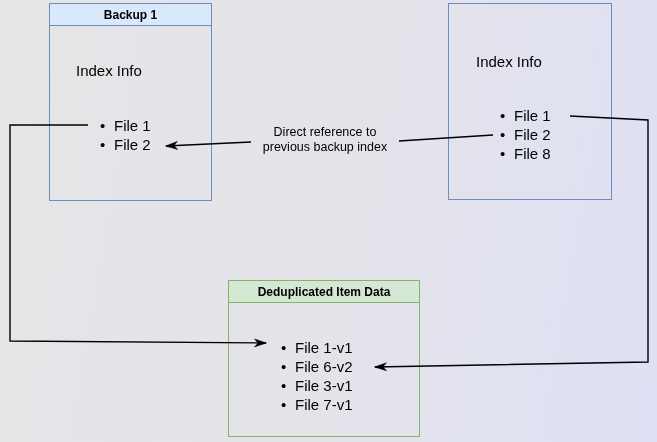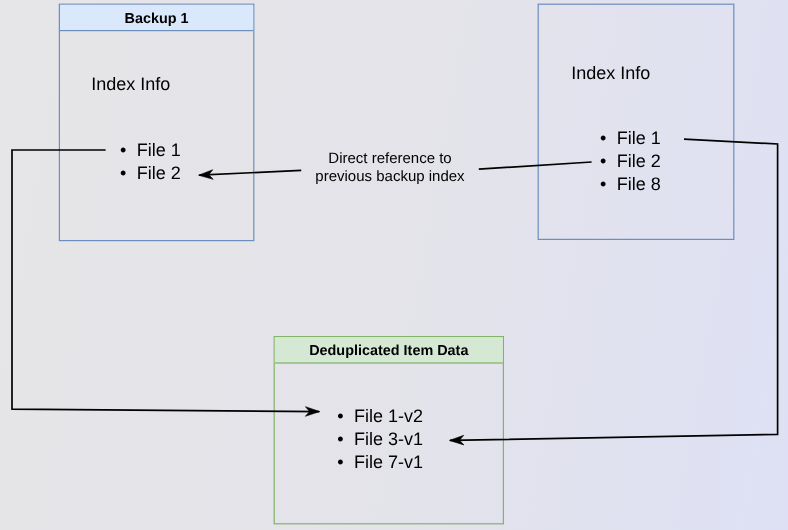--- a/index.html
+++ b/index.html
@@ -114,21 +114,22 @@
     <ul class="file-list" id="b2-list">
         <li>File 1</li>
         <li>File 2</li>
         <li>File 8</li>
       </ul>
   </div>
 
   <div class="box green" style="left:228px; top:280px; width:192px; height:157px;">
     <div class="box-header">Deduplicated Item Data</div>
     <ul class="file-list" id="dd-list">
-        <li>File 1-v2</li>
+        <li>File 1-v1</li>
+        <li>File 6-v2</li>
         <li>File 3-v1</li>
         <li>File 7-v1</li>
       </ul>
   </div>
 
   <div class="annotation">
     <div>Direct reference to</div>
     <div>previous backup index</div>
   </div>
 

